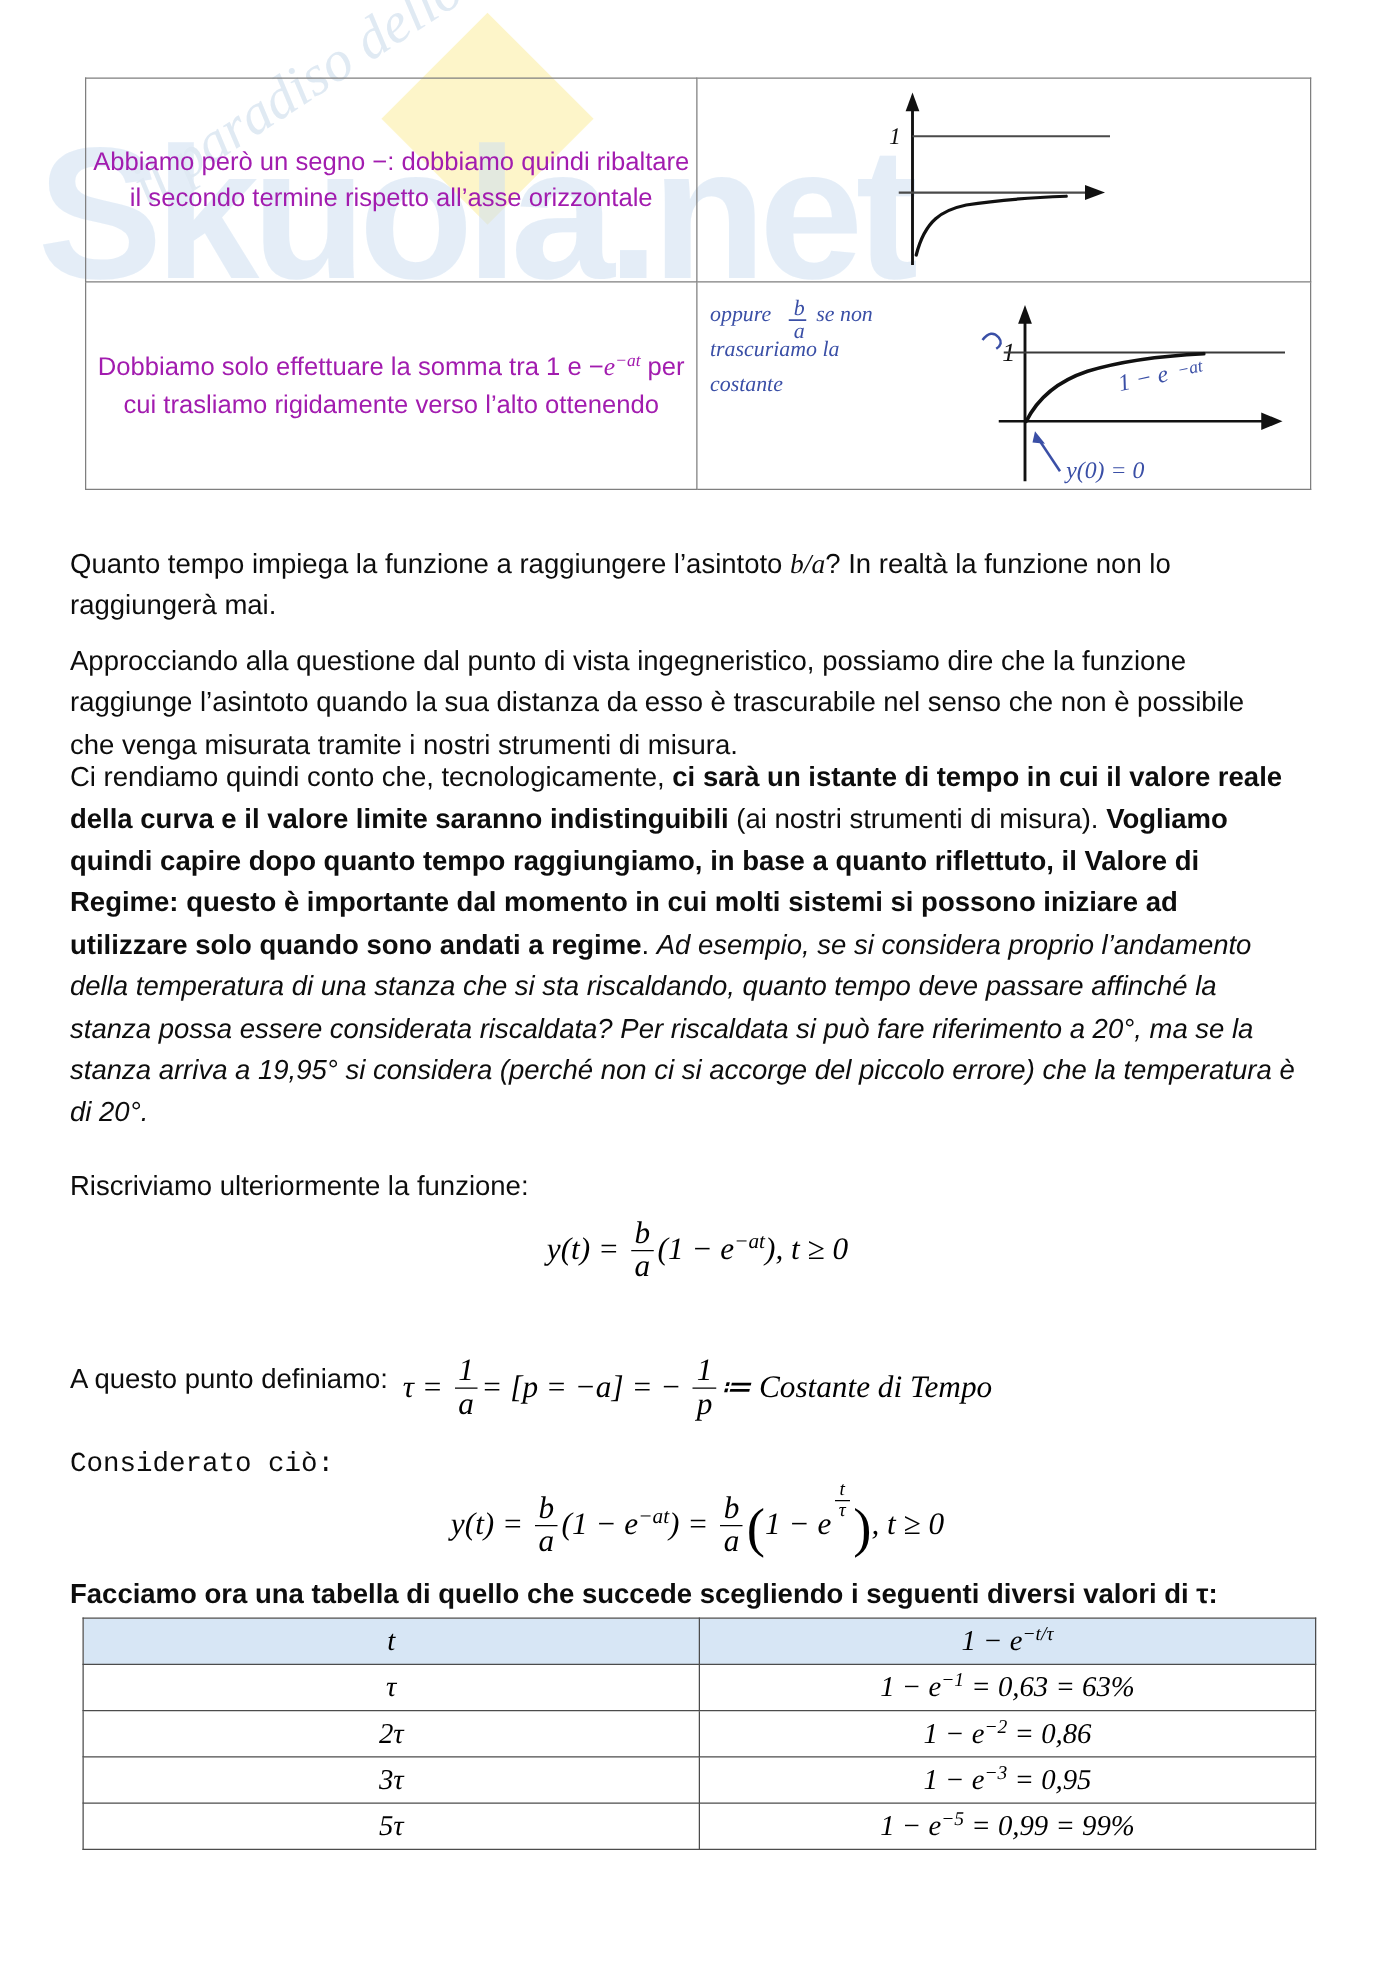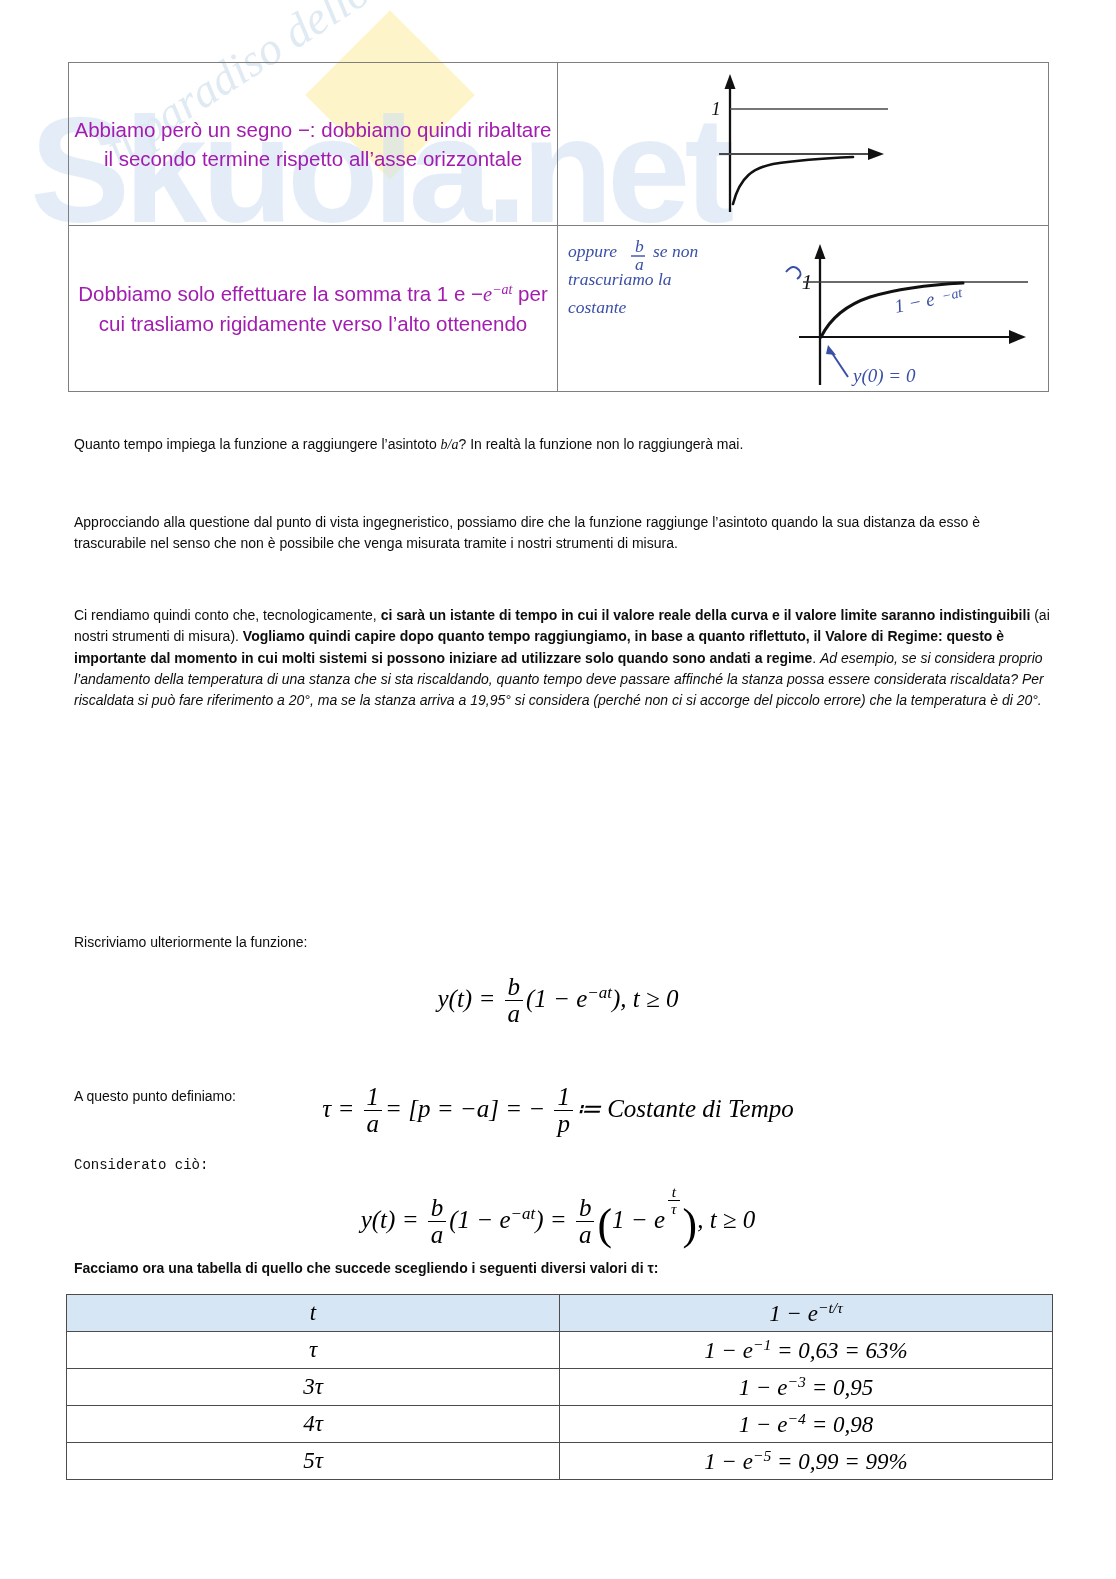--- a/index.html
+++ b/index.html
@@ -103,23 +103,23 @@
   sup.ex {
     font-size: .68em;
     vertical-align: .52em;
     font-family: "Liberation Serif", serif;
     font-style: italic;
   }
 
   
   .para {
     position: absolute;
-    left: 74px;
+    left: 56px;
     width: 980px;
-    font-size: 14px;
+    font-size: 22px;
     line-height: 1.52;
     color: #0d0d0d;
   }
   .b { font-weight: bold; }
   .i { font-style: italic; margin-top: 29px; }
 
   
   .formula {
     position: absolute;
     width: 1116px;
@@ -320,27 +320,27 @@
         <span class="mathi">1 − e</span><sup class="ex">−t/τ</sup>
       </th>
     </tr>
   </thead>
   <tbody>
     <tr>
       <td><span class="mathi">τ</span></td>
       <td><span class="mathi">1 − e</span><sup class="ex">−1</sup><span class="mathi"> = 0,63 = 63%</span></td>
     </tr>
     <tr>
+      <td><span class="mathi">2τ</span></td>
+      <td><span class="mathi">1 − e</span><sup class="ex">−2</sup><span class="mathi"> = 0,86</span></td>
+    </tr>
+    <tr>
       <td><span class="mathi">3τ</span></td>
       <td><span class="mathi">1 − e</span><sup class="ex">−3</sup><span class="mathi"> = 0,95</span></td>
     </tr>
     <tr>
-      <td><span class="mathi">4τ</span></td>
-      <td><span class="mathi">1 − e</span><sup class="ex">−4</sup><span class="mathi"> = 0,98</span></td>
-    </tr>
-    <tr>
       <td><span class="mathi">5τ</span></td>
       <td><span class="mathi">1 − e</span><sup class="ex">−5</sup><span class="mathi"> = 0,99 = 99%</span></td>
     </tr>
   </tbody>
 </table>
 
 </div>
 
 </body></html>

